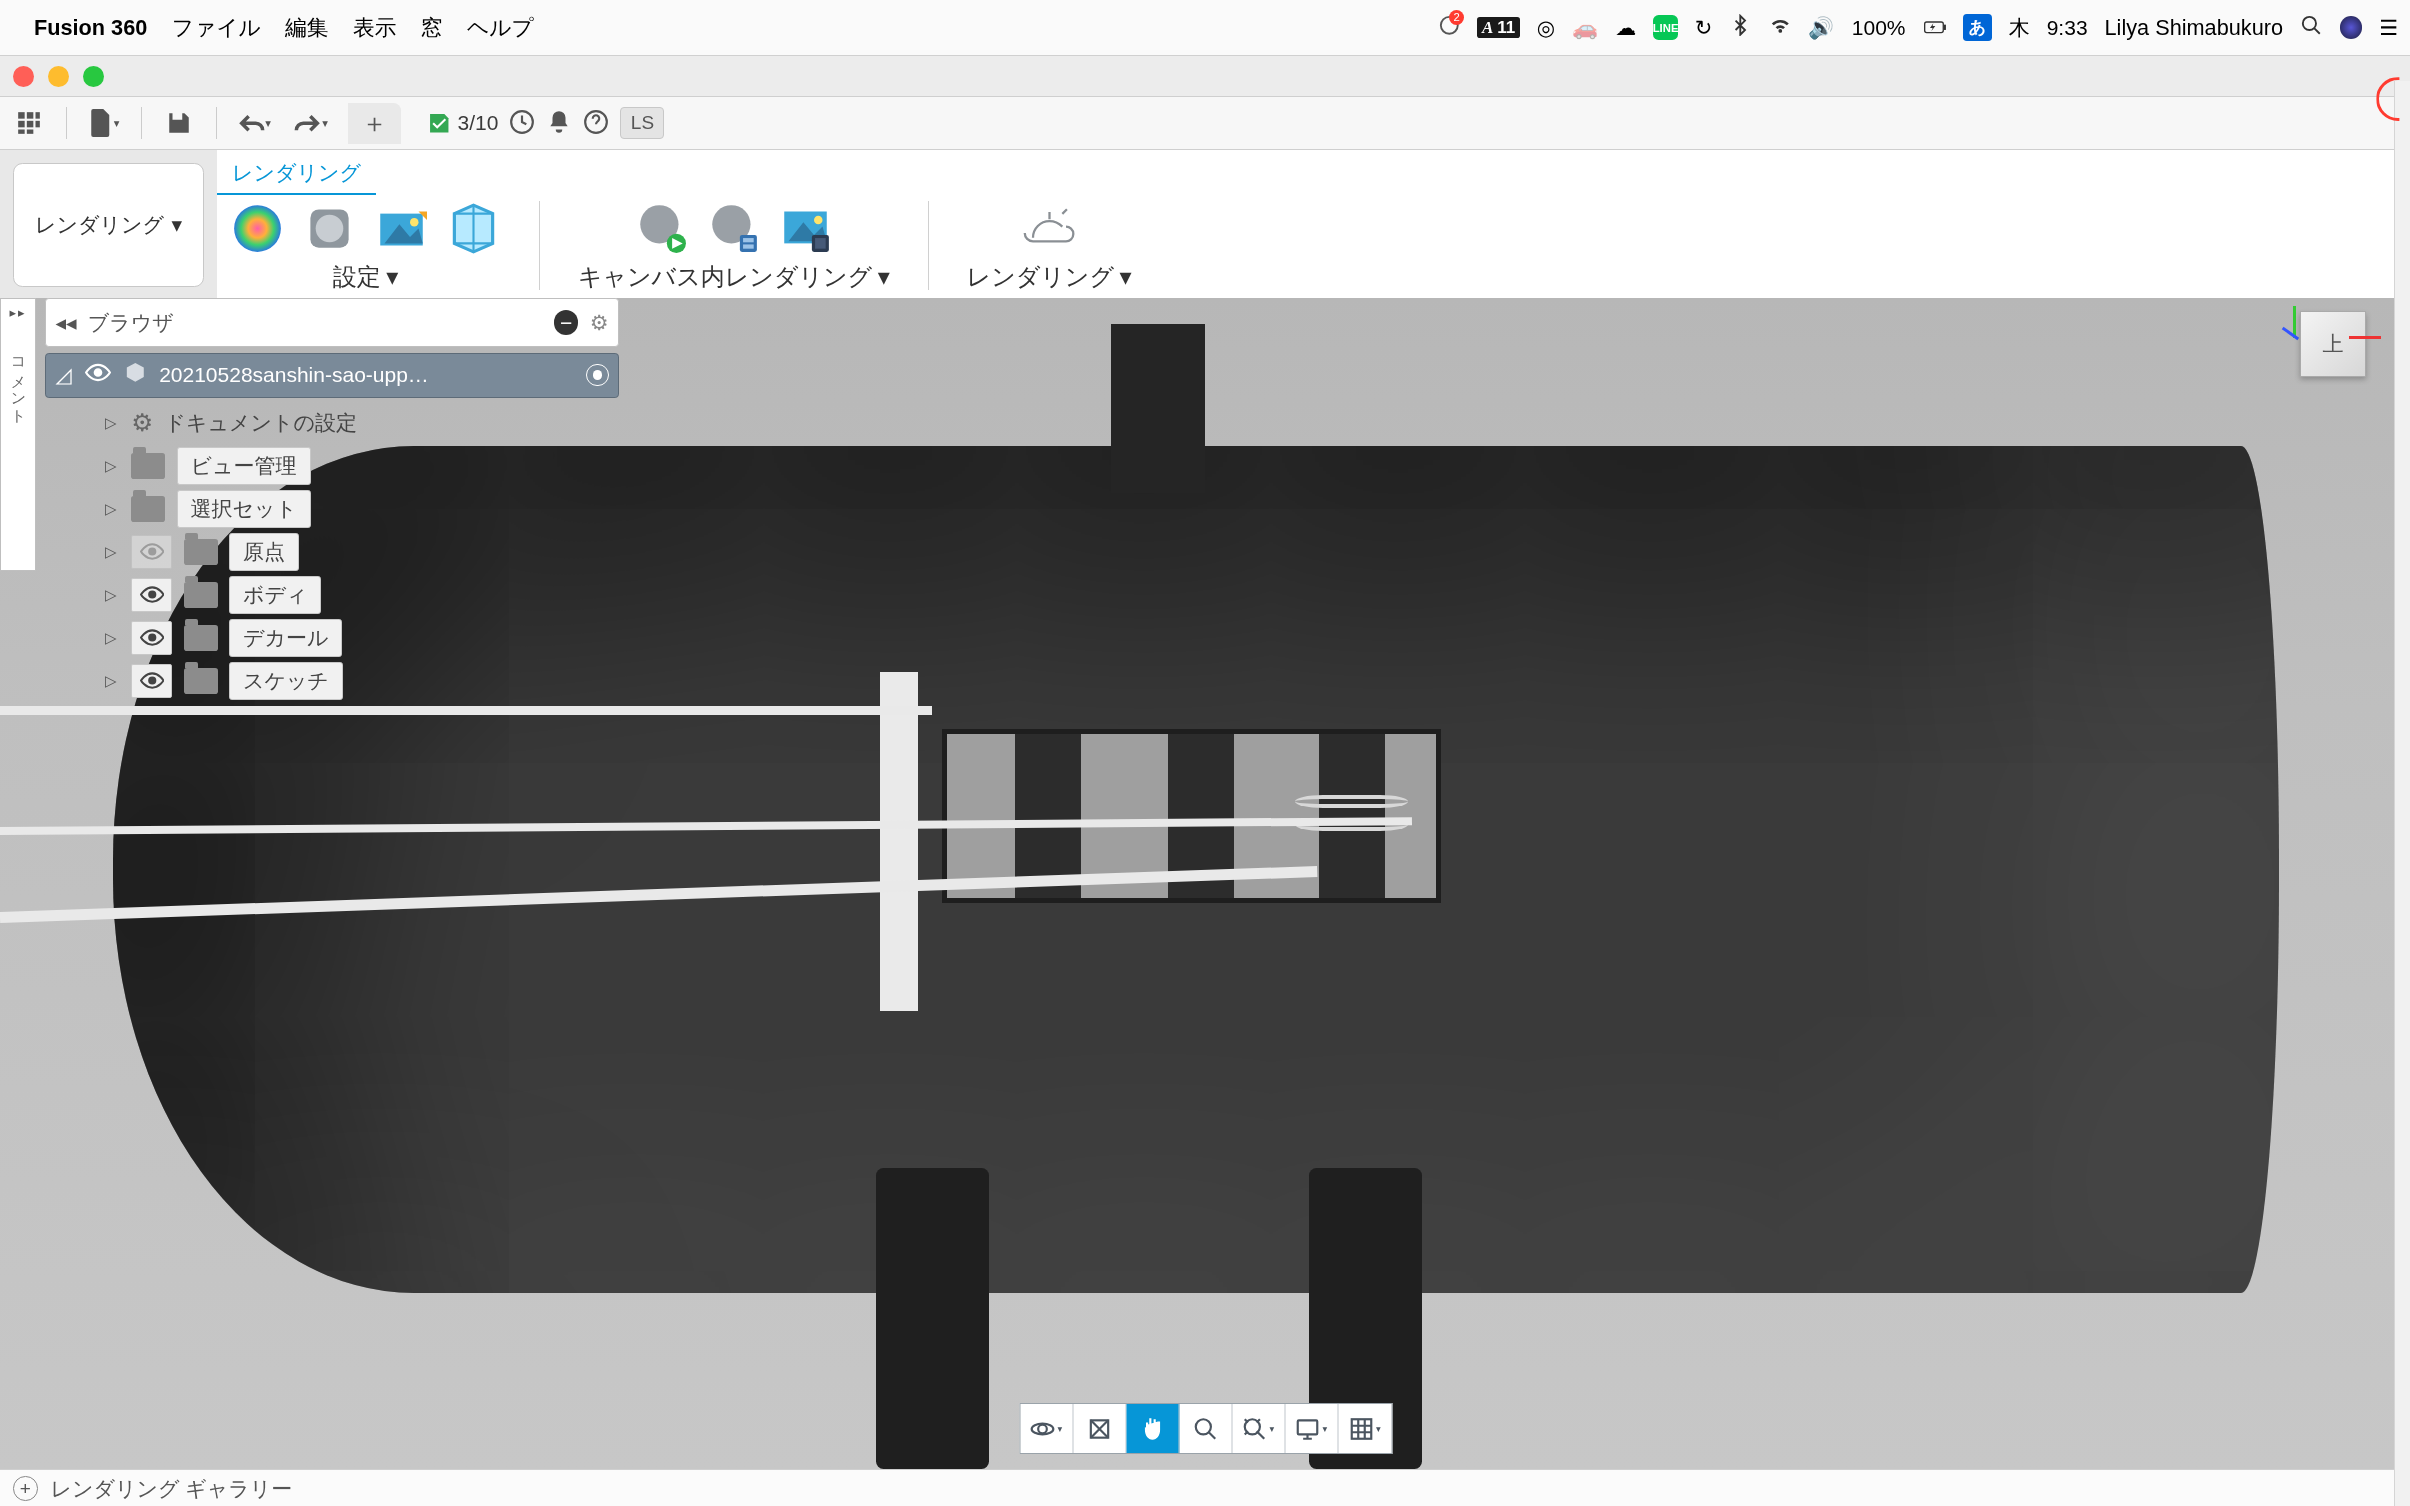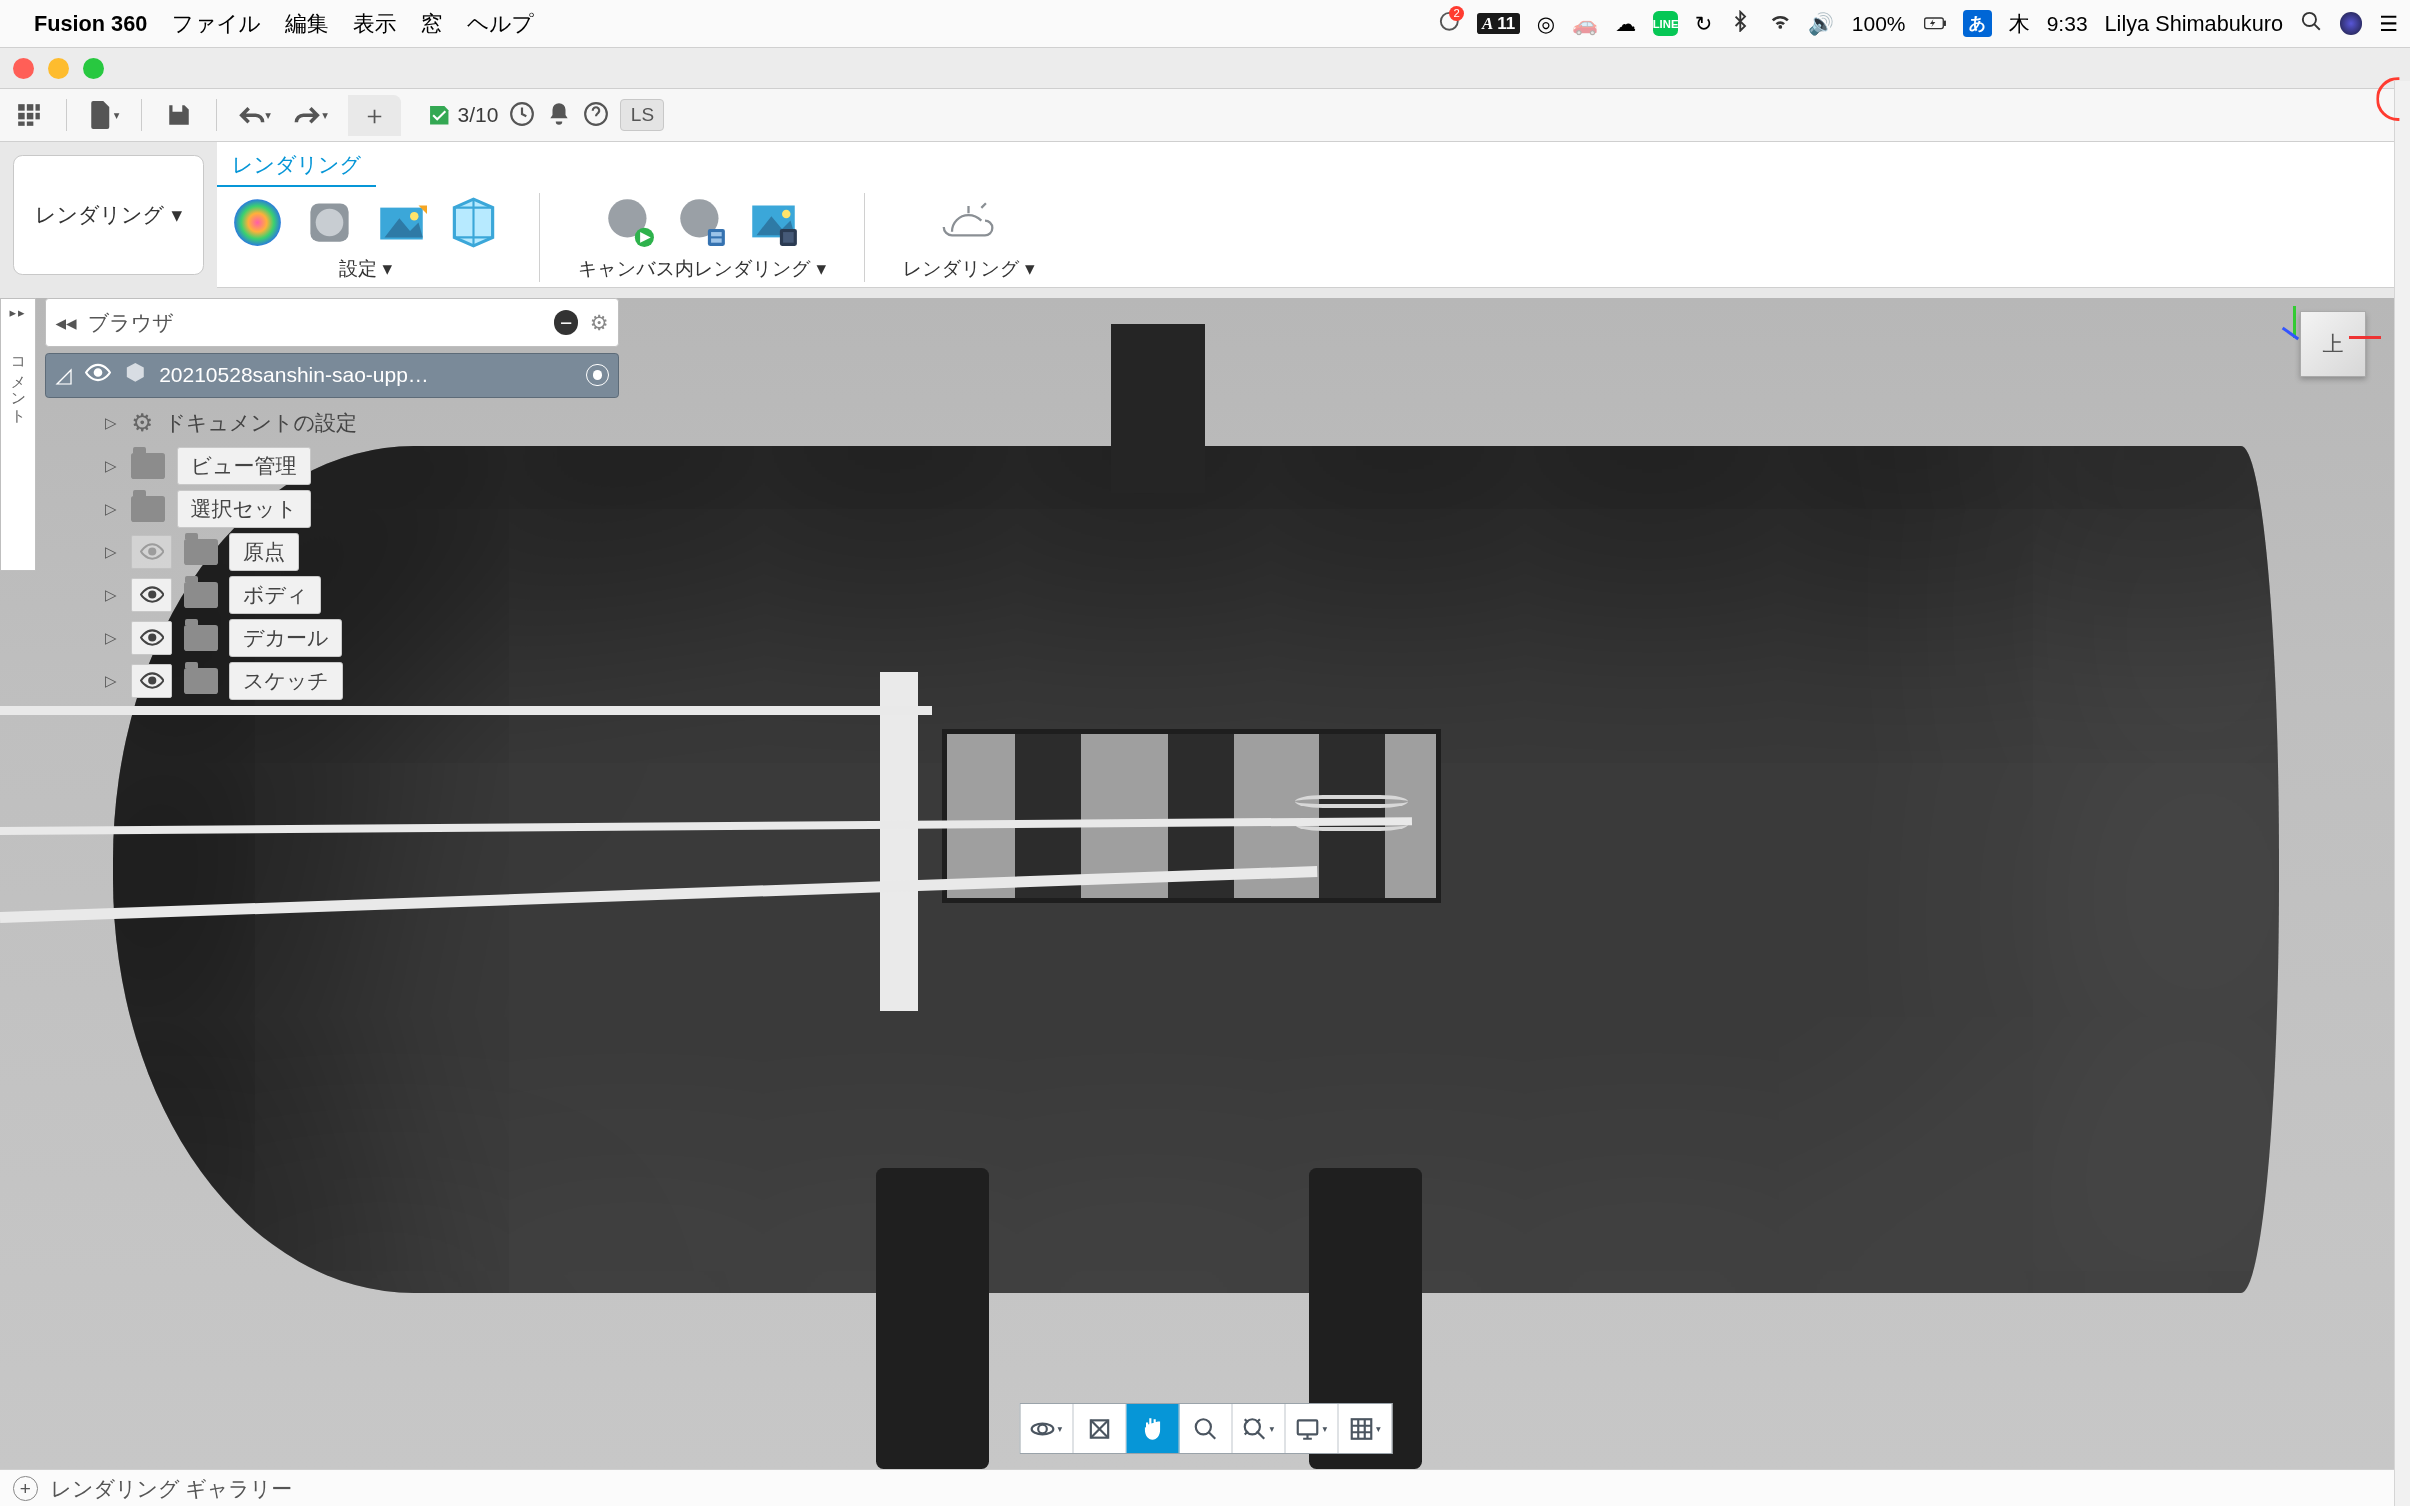--- a/index.html
+++ b/index.html
@@ -1,19 +1,19 @@
 <!DOCTYPE html>
 <html style="font-size:15px"><head>
 <meta charset="utf-8">
 <style>
   * { box-sizing: border-box; margin: 0; padding: 0; font-family: -apple-system, "Helvetica Neue", Arial, sans-serif; }
   body { width: 2411px; height: 1507px; background: #e8e8e8; overflow: hidden; position: relative; }
 
   
-  .mac-menubar { height: 48px; background: #fafafa; display: flex; align-items: center; padding: 0 13px; border-bottom: 0.9px solid #d0d0d0; font-size: 21.7px; }
+  .mac-menubar { height: 56px; background: #fafafa; display: flex; align-items: center; padding: 0 13px; border-bottom: 0.9px solid #d0d0d0; font-size: 21.7px; }
   .mac-menubar .apple { margin-right: 21px; font-size: 24.5px; }
   .mac-menubar .app-name { font-weight: 700; margin-right: 24.5px; }
   .mac-menubar .menu-item { margin-right: 24.5px; }
   .mac-menubar .right { margin-left: auto; display: flex; align-items: center; gap: 17px; font-size: 21px; }
   .mac-menubar .right .username { font-size: 21.7px; }
   .mac-menubar .right svg { width: 22.6px; height: 22.6px; }
   .adobe-badge { background:#1a1a1a; color:#fff; padding:0.9px 4.7px; border-radius:2.8px; font-weight:700; font-size:17px; display:inline-flex; align-items:center; gap:3.8px; }
   .ime-badge { background:#0066d6; color:#fff; padding:1.9px 5.6px; border-radius:3.8px; font-weight:700; font-size:17px; }
   .battery-text { font-size:21px; display:flex; align-items:center; gap:18px; }
 
@@ -39,21 +39,21 @@
 
   
   .ribbon-wrap { display:flex; }
   .workspace-btn { margin: 13px; padding: 17px 21px; border:0.9px solid #c8c8c8; border-radius:9.4px; background:#fff; font-size:21px; color:#333; display:flex; align-items:center; gap:7.5px; }
   .ribbon { flex:1; background:#fff; border-bottom:0.9px solid #cfcfcf; }
   .ribbon-tabs { display:flex; padding: 5.6px 0 0 0; font-size:21px; }
   .ribbon-tab { color:#0696d7; border-bottom:2.8px solid #0696d7; padding:3.8px 15px 5.6px 15px; font-weight:500; }
   .ribbon-body { display:flex; align-items:flex-end; padding: 5.6px 13px 5.6px 13px; gap: 38px; }
   .ribbon-group { display:flex; flex-direction:column; align-items:center; gap:5.6px; }
   .ribbon-group .icons-row { display:flex; gap: 17px; align-items:center; }
-  .ribbon-label { font-size:19px; color:#333; display:flex; align-items:center; gap:5.6px; }
+  .ribbon-label { font-size:24px; color:#333; display:flex; align-items:center; gap:5.6px; }
   .ribbon-sep { width:0.9px; background:#d0d0d0; height:89px; align-self:stretch; }
 
   
   .ic { width:55px; height:55px; display:flex; align-items:center; justify-content:center; }
 
   
   .viewport { position:absolute; left:0; right:17px; top:298px; bottom:38px; background:linear-gradient(180deg,#b7b7b7 0%, #bfbfbf 35%, #c7c7c7 100%); overflow:hidden; }
   .viewcube { position:absolute; top:13px; right:28px; width:66px; height:66px; background:linear-gradient(135deg,#f4f4f4,#d7d7d7); border:0.9px solid #aaa; display:flex; align-items:center; justify-content:center; font-size:21px; color:#555; box-shadow:0 2.8px 5.6px rgba(0,0,0,.25); }
   .axis-x { position:absolute; top:38px; right:13px; width:32px; height:2.8px; background:#e33; }
   .axis-y { position:absolute; top:7.5px; right:98px; width:2.8px; height:32px; background:#3c3; }

